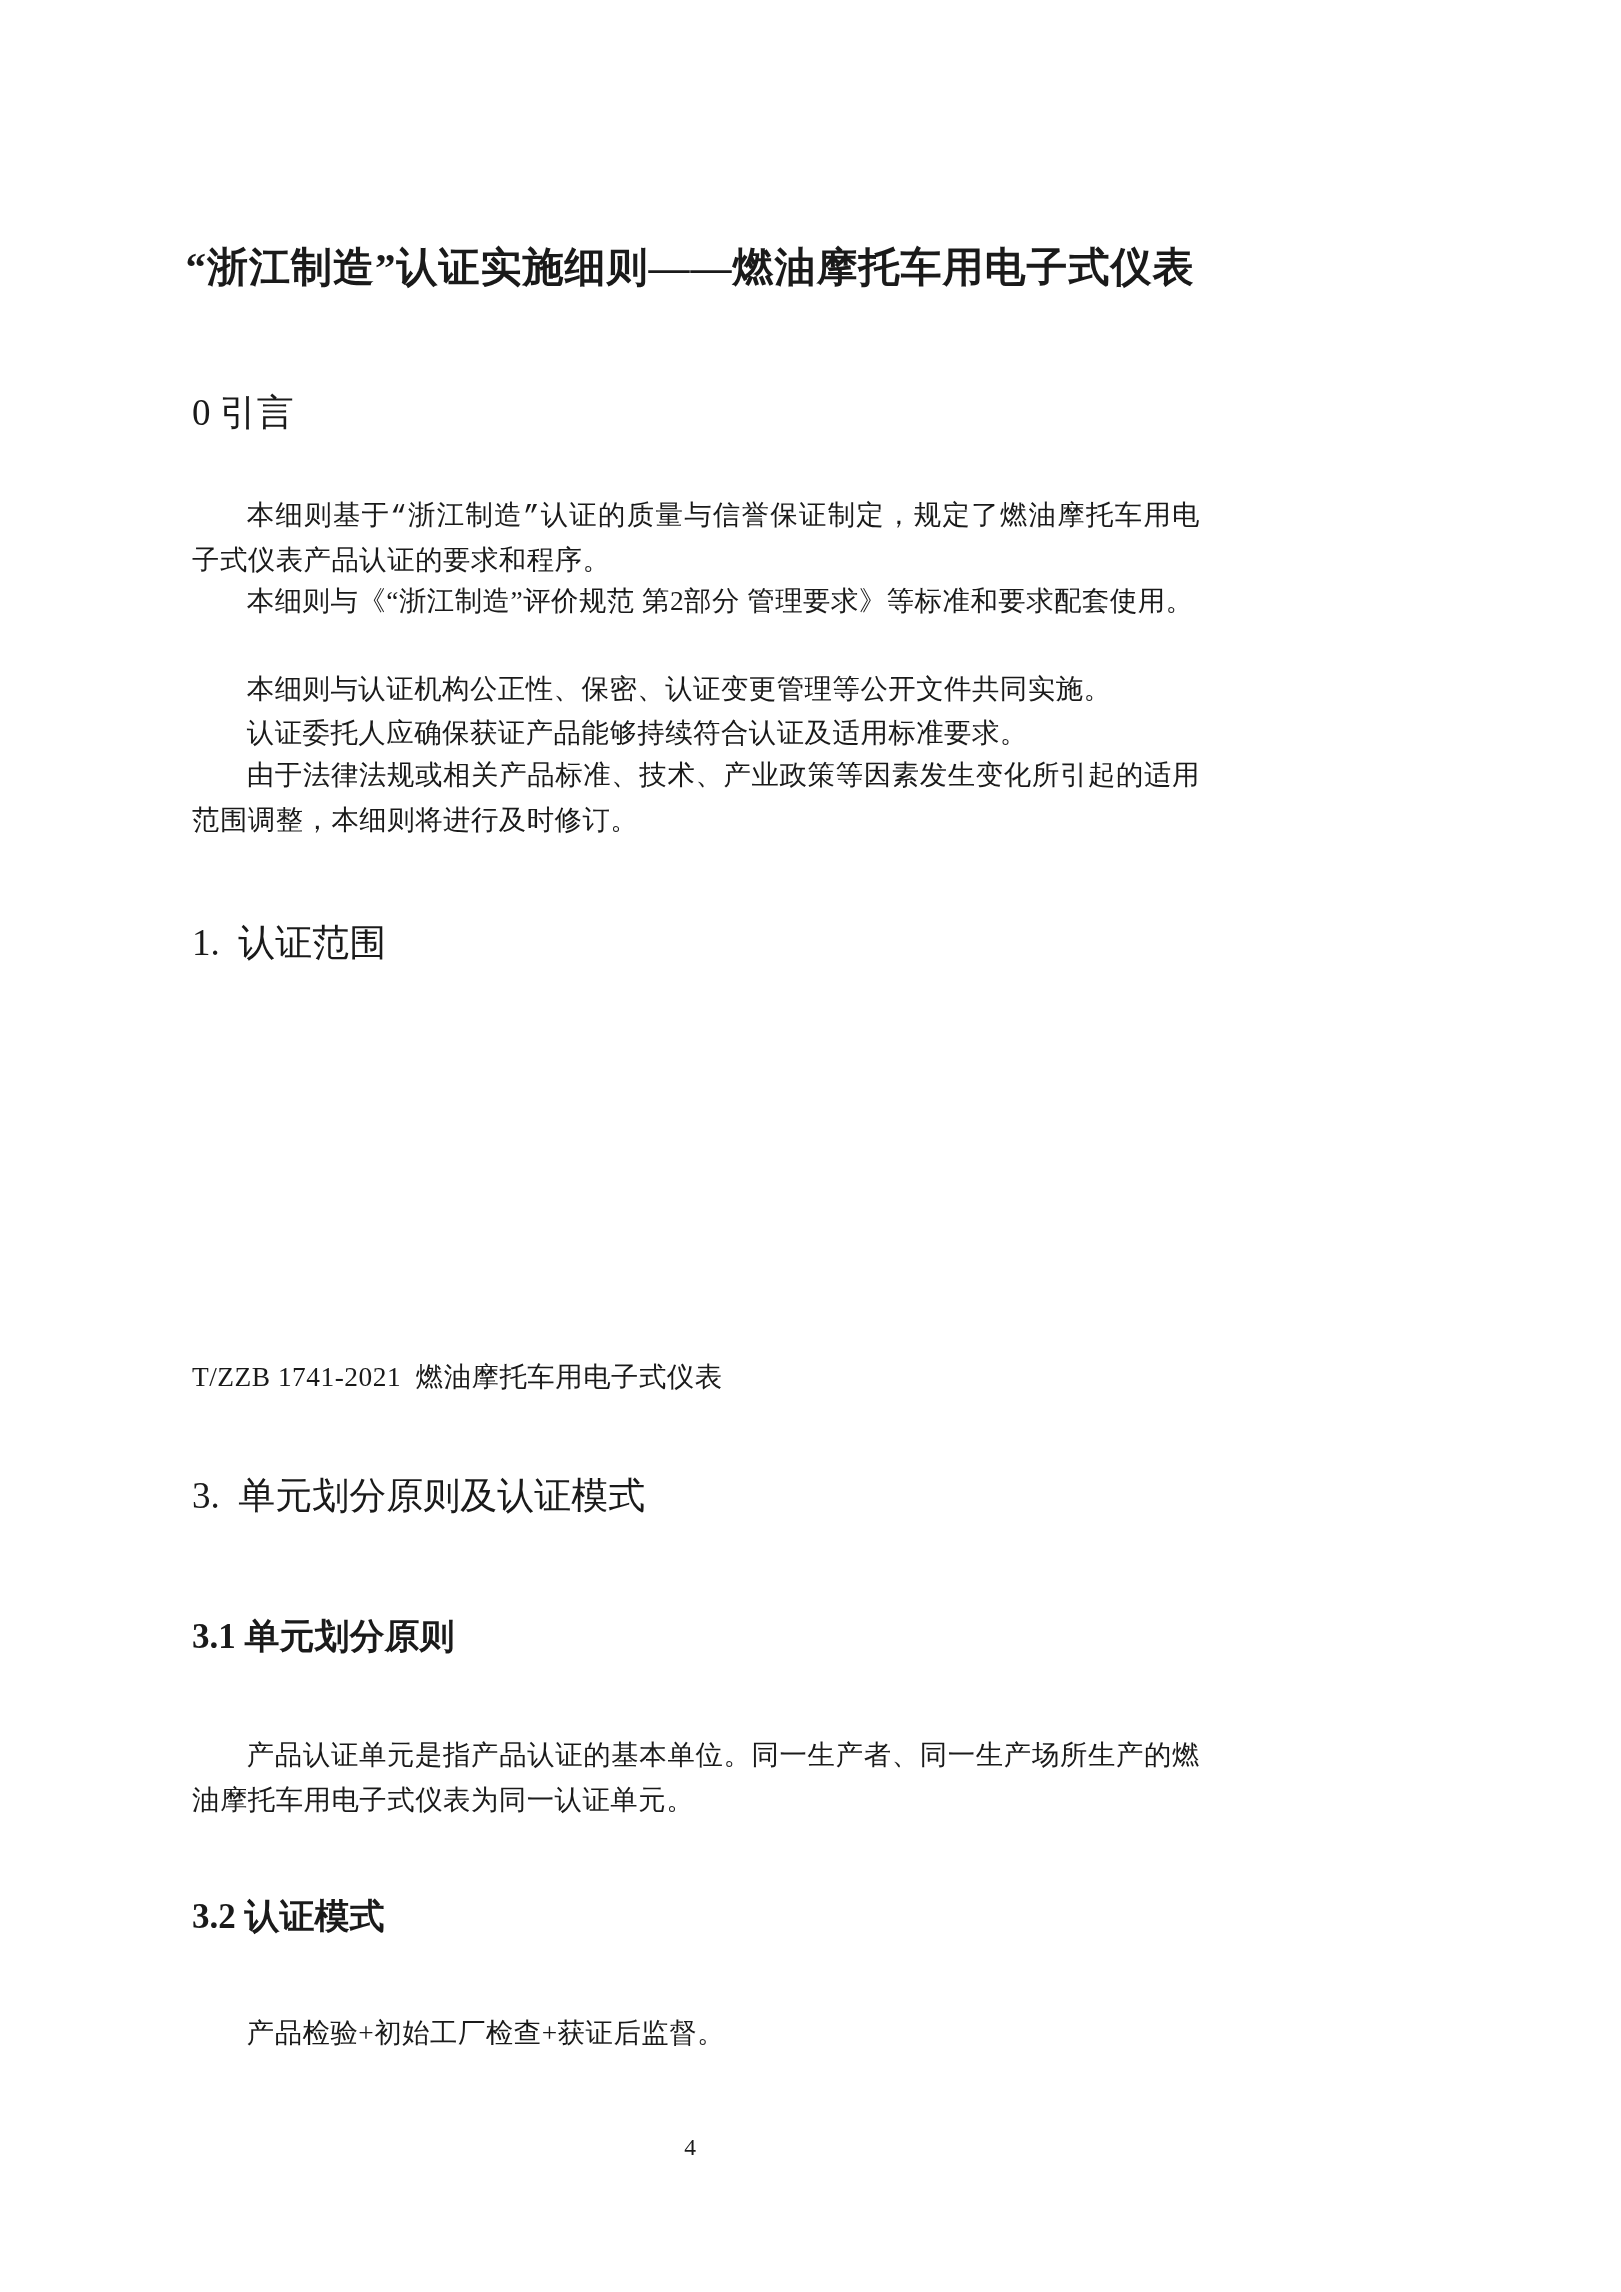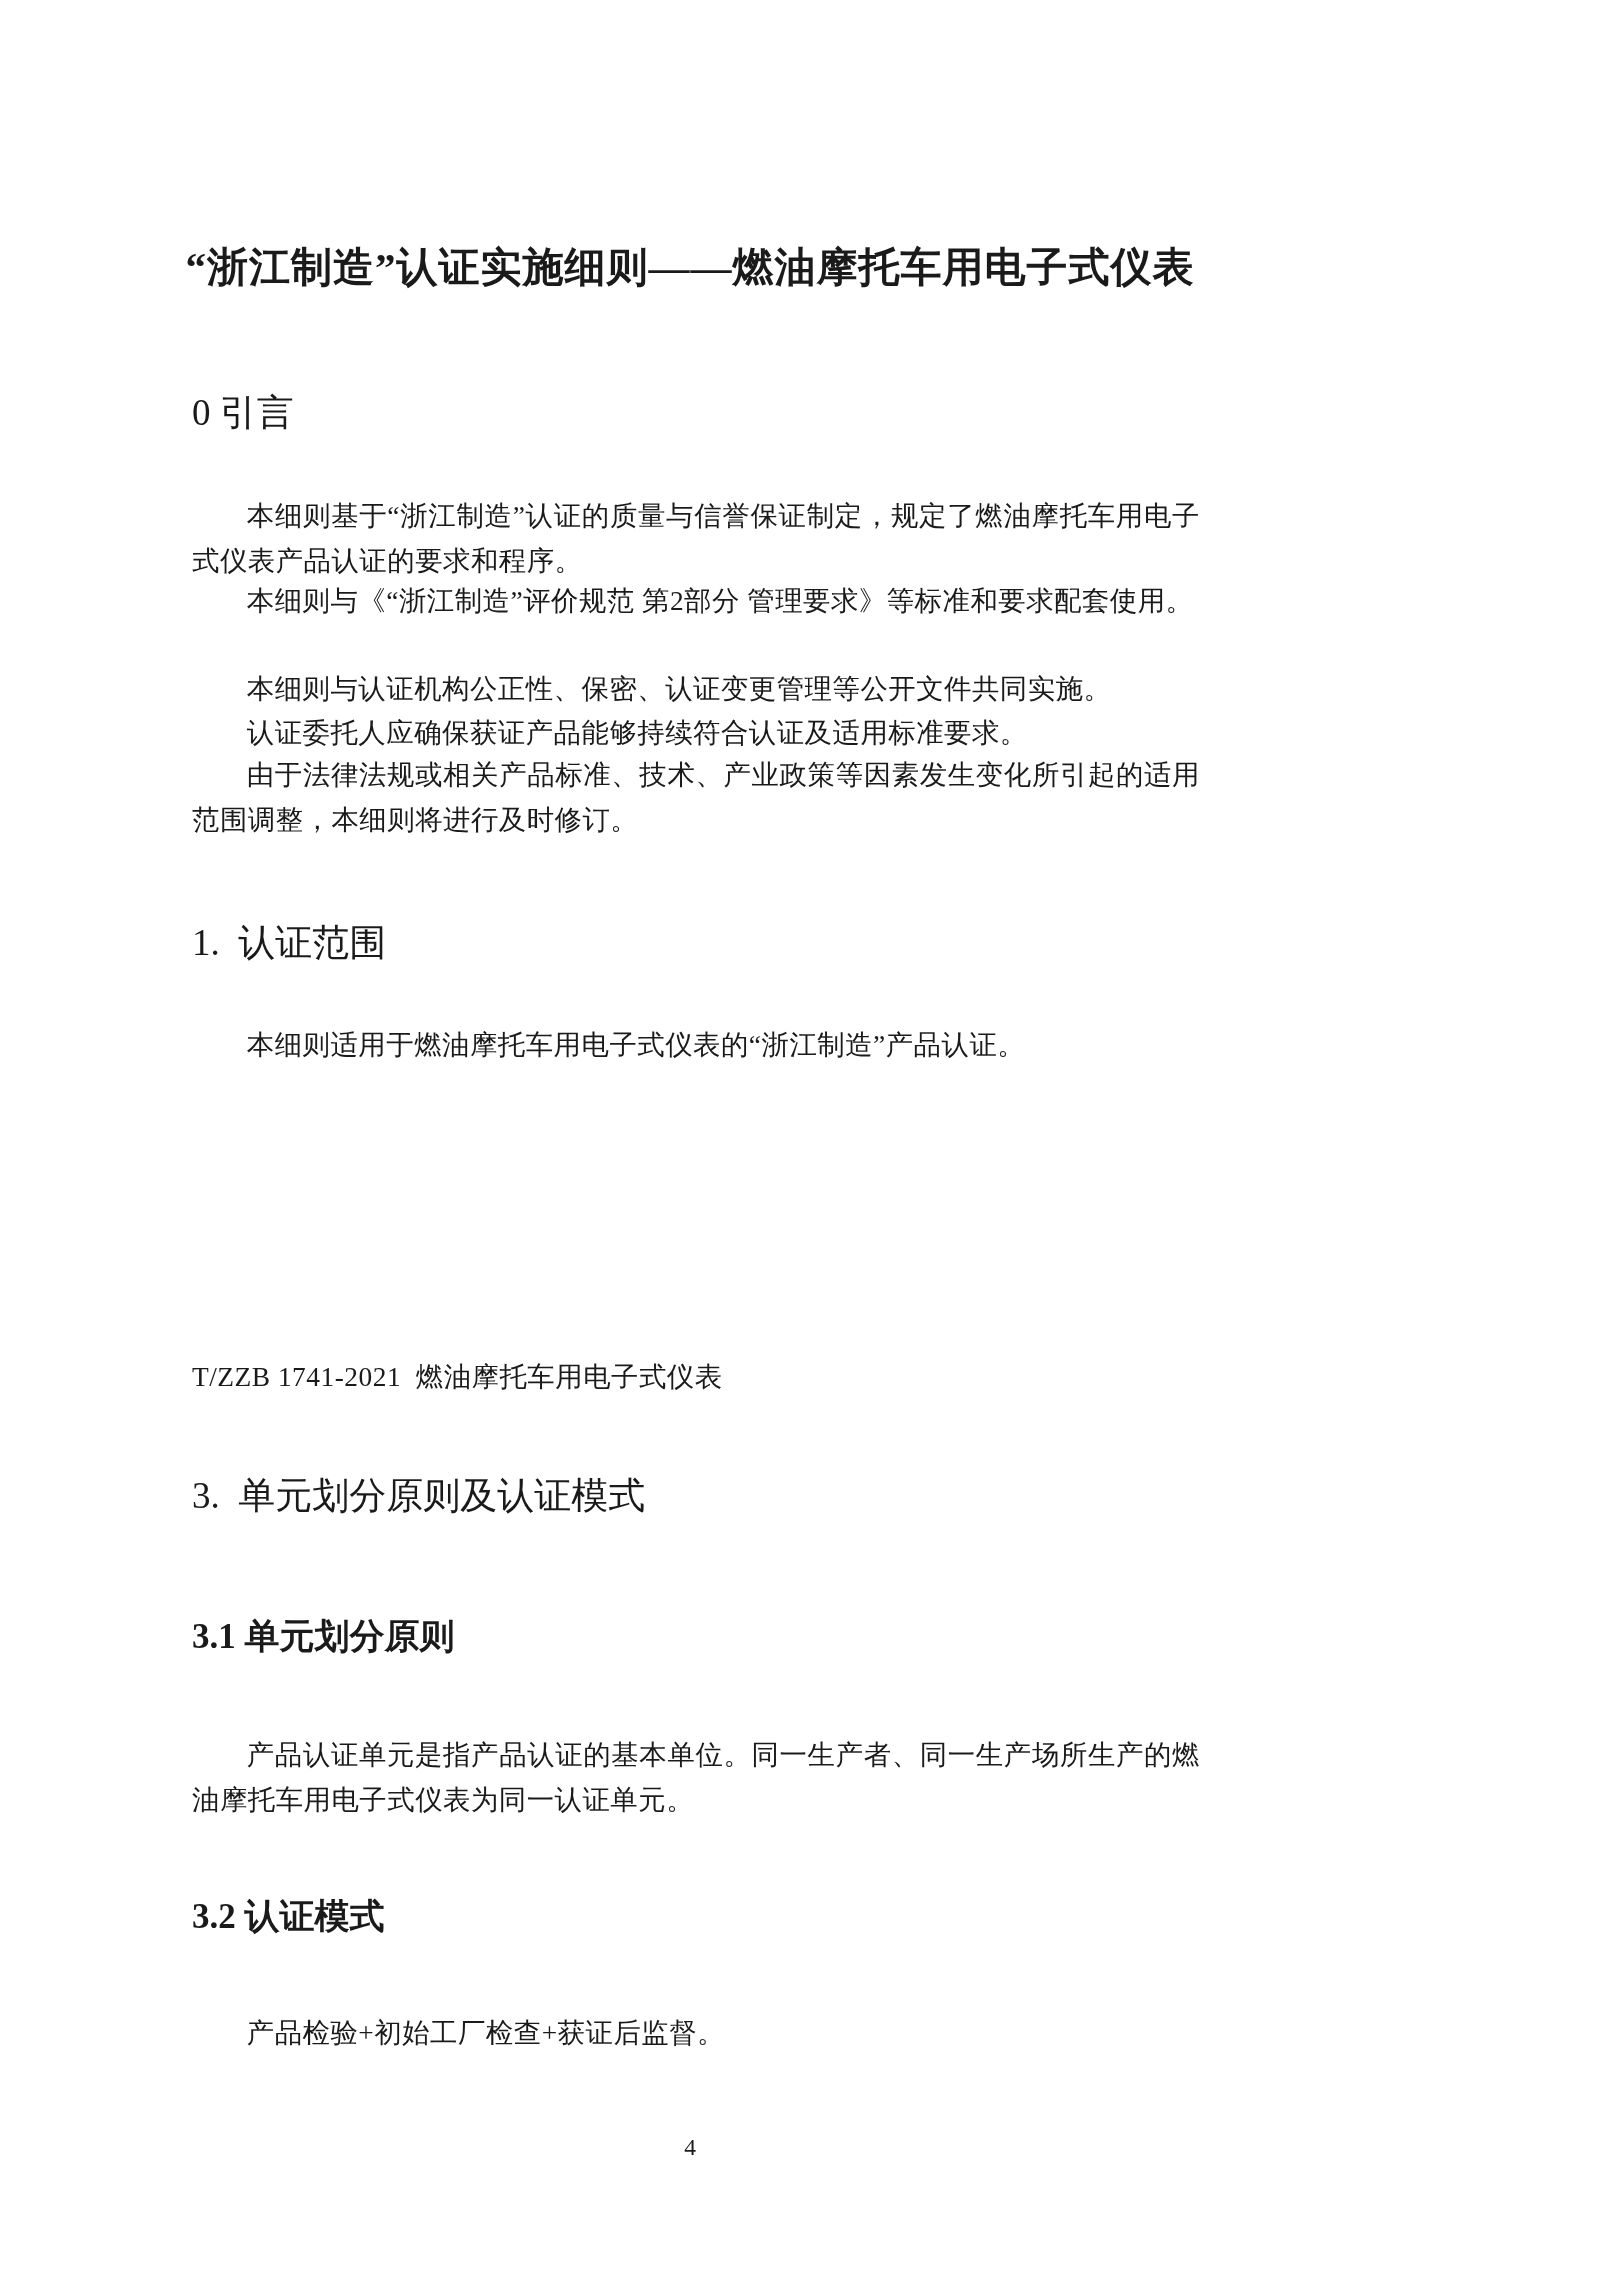--- a/index.html
+++ b/index.html
@@ -68,33 +68,32 @@
 </style>
 </head>
 <body>
 
 <div class="page">
 
   <div class="abs doc-title" style="top: 243px;">“浙江制造”认证实施细则——燃油摩托车用电子式仪表</div>
 
   <div class="abs h-level1" style="top: 383px;">0 引言</div>
 
-  <div class="abs body-p" style="top: 494px;">本细则基于“浙江制造”认证的质量与信誉保证制定，规定了燃油摩托车用电子式仪表产品认证的要求和程序。</div>
+  <div class="abs body-p" style="top: 494px; font-family: Liberation Mono, monospace;">本细则基于“浙江制造”认证的质量与信誉保证制定，规定了燃油摩托车用电子式仪表产品认证的要求和程序。</div>
 
   <div class="abs body-p" style="top: 579px;">本细则与《“浙江制造”评价规范 第2部分 管理要求》等标准和要求配套使用。</div>
 
   <div class="abs body-p" style="top: 711px;">认证委托人应确保获证产品能够持续符合认证及适用标准要求。</div>
 
   <div class="abs body-p" style="top: 667px;">本细则与认证机构公正性、保密、认证变更管理等公开文件共同实施。</div>
 
   <div class="abs body-p" style="top: 753px;">由于法律法规或相关产品标准、技术、产业政策等因素发生变化所引起的适用范围调整，本细则将进行及时修订。</div>
 
   <div class="abs h-level1" style="top: 913px;">1.  认证范围</div>
 
-  <div class="abs body-p" style="top: 1023px;">本细则适用于燃油摩托车用电子式仪表的“浙江制造”产品认证。</div>
 
 
 
   <div class="abs ref-line" style="top: 1355px;">T/ZZB 1741-2021  燃油摩托车用电子式仪表</div>
 
   <div class="abs h-level1" style="top: 1466px;">3.  单元划分原则及认证模式</div>
 
   <div class="abs h-level2" style="top: 1616px;">3.1 单元划分原则</div>
 
   <div class="abs body-p" style="top: 1733px;">产品认证单元是指产品认证的基本单位。同一生产者、同一生产场所生产的燃油摩托车用电子式仪表为同一认证单元。</div>

